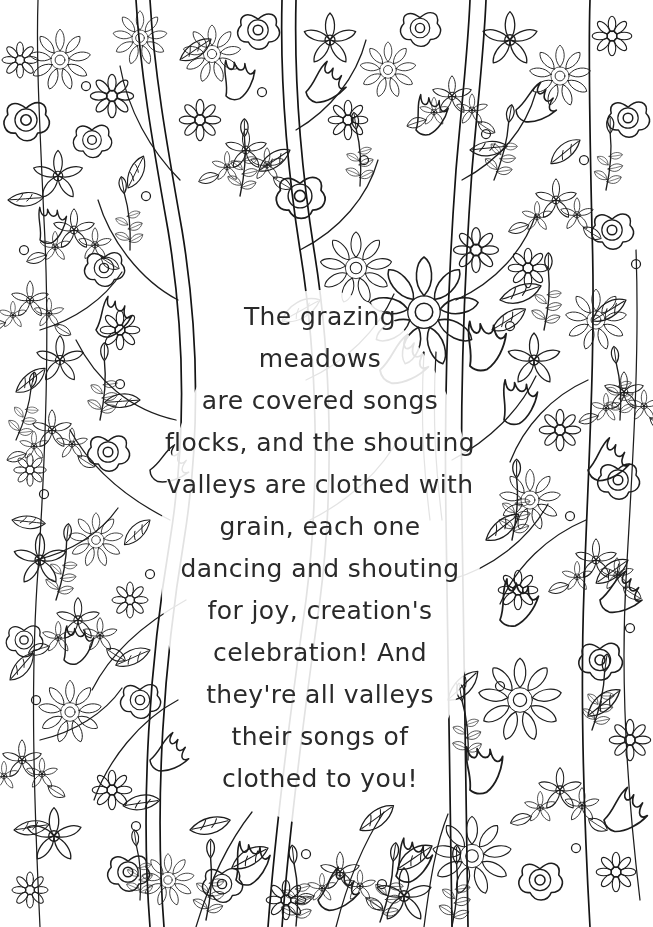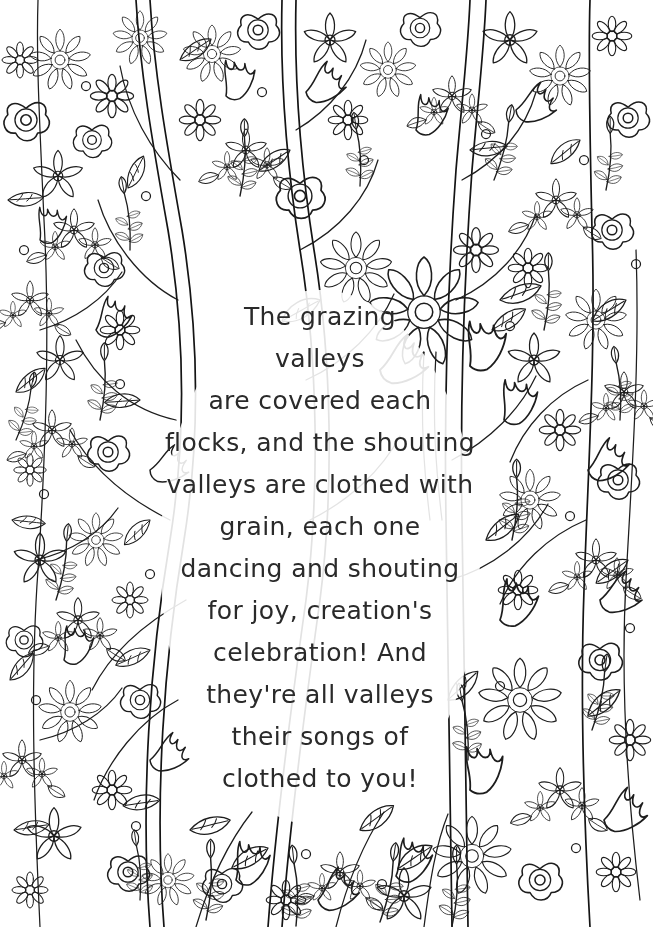--- a/index.html
+++ b/index.html
@@ -360,22 +360,22 @@
         <use href="#berry" transform="translate(306,854)"></use>
         <use href="#berry" transform="translate(382,884)"></use>
       </g>
 
       <ellipse cx="320" cy="558" rx="160" ry="268" fill="#ffffff" opacity="0.88"></ellipse>
     </svg>
   </div>
 
   <div class="verse-block">
     <div class="verse-line">The grazing</div>
-    <div class="verse-line">valleys</div>
-    <div class="verse-line">are covered each</div>
+    <div class="verse-line">meadows</div>
+    <div class="verse-line">are covered songs</div>
     <div class="verse-line">flocks, and the shouting</div>
     <div class="verse-line">valleys are clothed with</div>
     <div class="verse-line">grain, each one</div>
     <div class="verse-line">dancing and shouting</div>
     <div class="verse-line">for joy, creation's</div>
     <div class="verse-line">celebration! And</div>
     <div class="verse-line">they're all valleys</div>
     <div class="verse-line">their songs of</div>
     <div class="verse-line">clothed to you!</div>
   </div>

